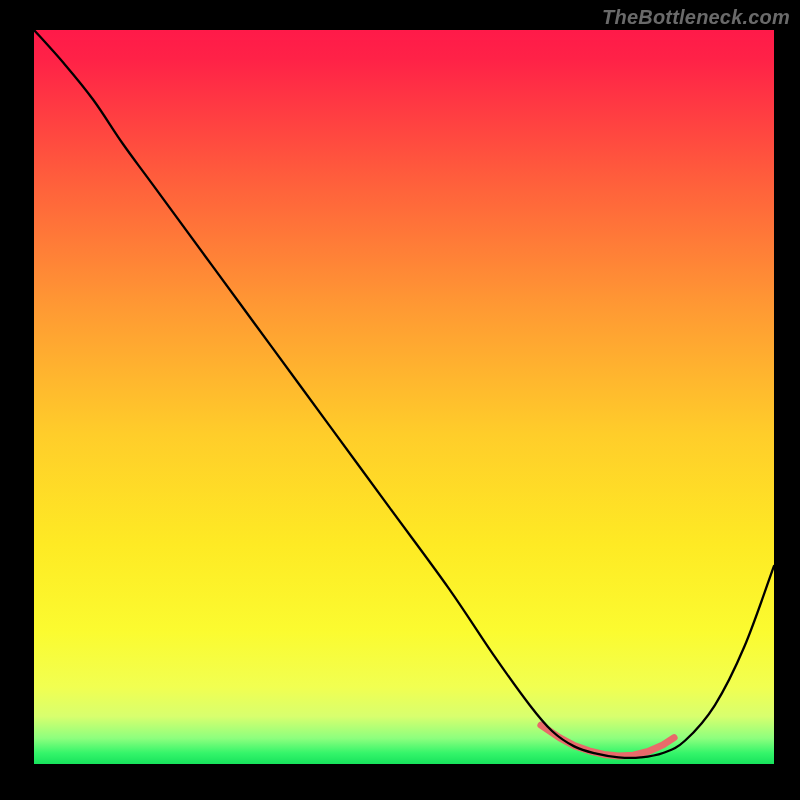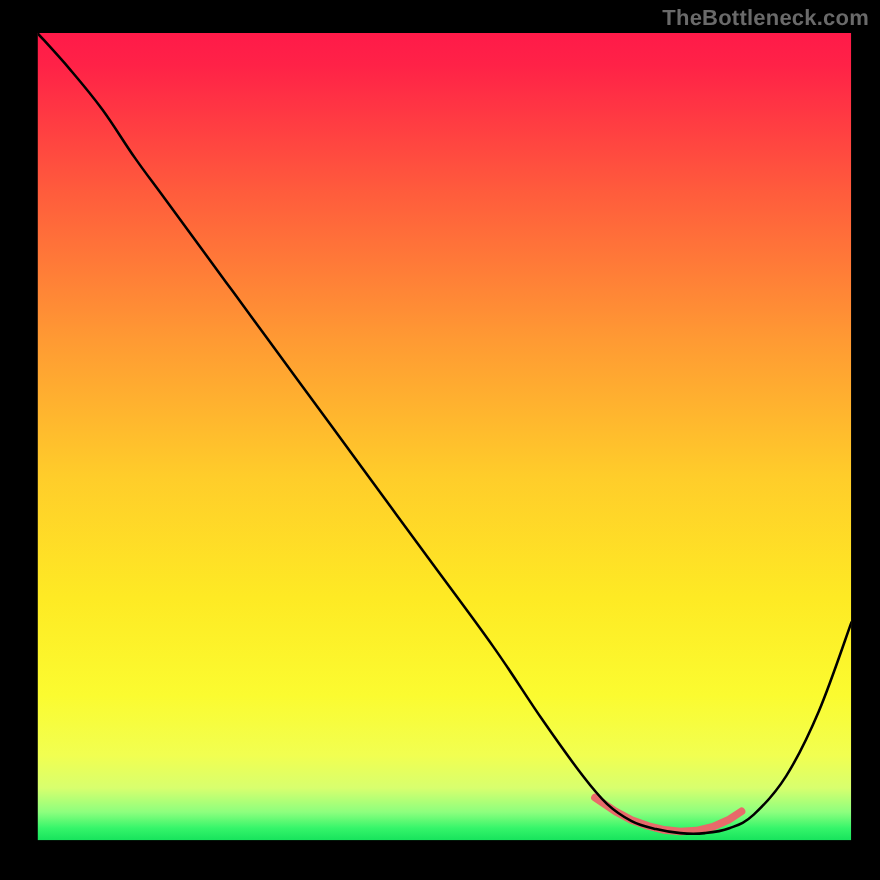--- a/index.html
+++ b/index.html
@@ -9,20 +9,21 @@
     height: 800px;
     background: #000;
     overflow: hidden;
     font-family: Arial, Helvetica, sans-serif;
   }
   .stage {
     position: relative;
     width: 800px;
     height: 800px;
     background: #000;
+    font-style: italic;
   }
   .watermark {
     position: absolute;
     top: 6px;
     right: 10px;
     color: #6a6a6a;
     font-size: 20px;
     font-weight: bold;
     letter-spacing: 0.2px;
     z-index: 10;

